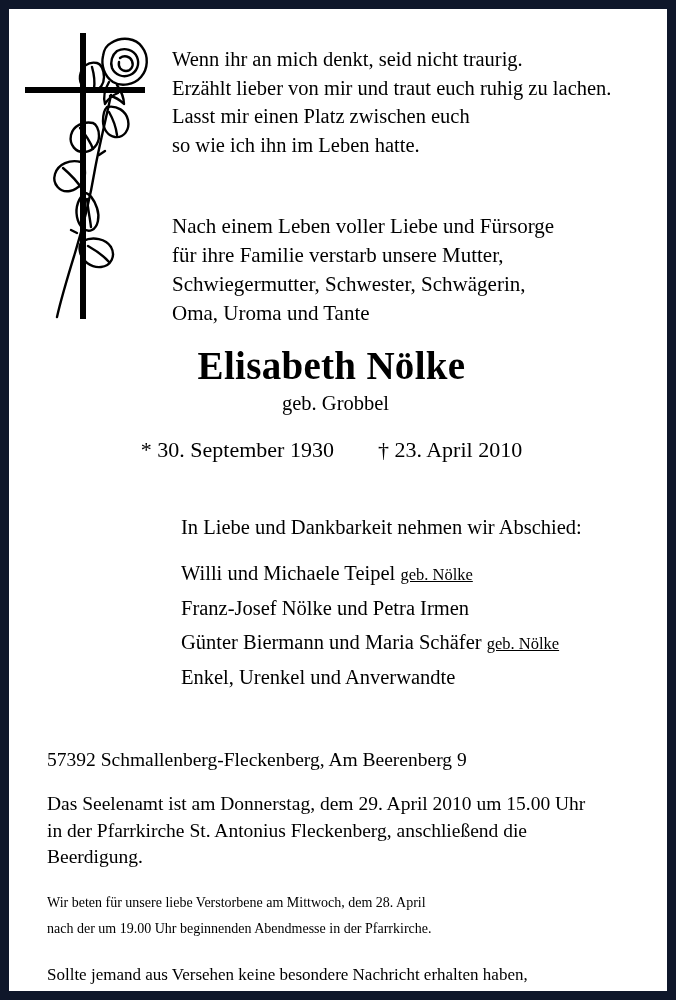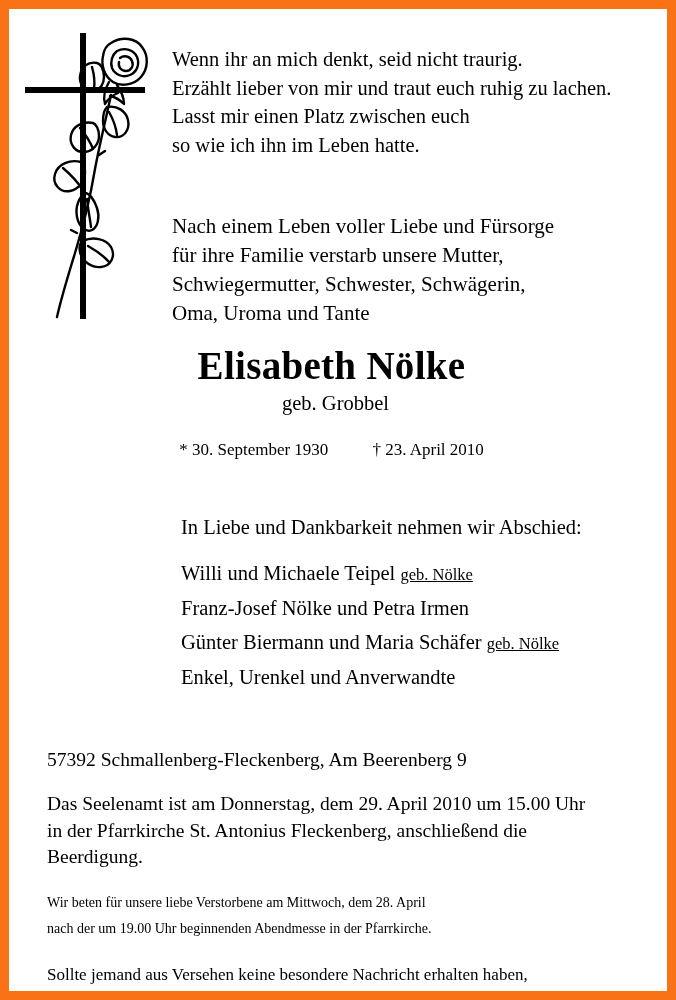--- a/index.html
+++ b/index.html
@@ -10,21 +10,21 @@
   body {
     font-family: "Liberation Serif", "DejaVu Serif", serif;
     color: #000000;
   }
   #page {
     position: relative;
     width: 676px;
     height: 1000px;
     box-sizing: border-box;
     background: #ffffff;
-    border: 9px solid #f97316;
+    border: 9px solid #0f172a;
     overflow: hidden;
   }
   #inner {
     position: relative;
     width: 100%;
     height: 100%;
     background: #ffffff;
   }
 
   
@@ -72,21 +72,21 @@
     line-height: 44px;
   }
   .maiden-name {
     margin-top: 3px;
     font-size: 20.5px;
     line-height: 25px;
     padding-left: 8px;
   }
   .dates-row {
     margin-top: 21px;
-    font-size: 17px;
+    font-size: 22px;
     line-height: 26px;
     display: flex;
     justify-content: center;
     gap: 44px;
   }
   .date-birth, .date-death { white-space: nowrap; }
 
   
   .farewell {
     position: absolute;

